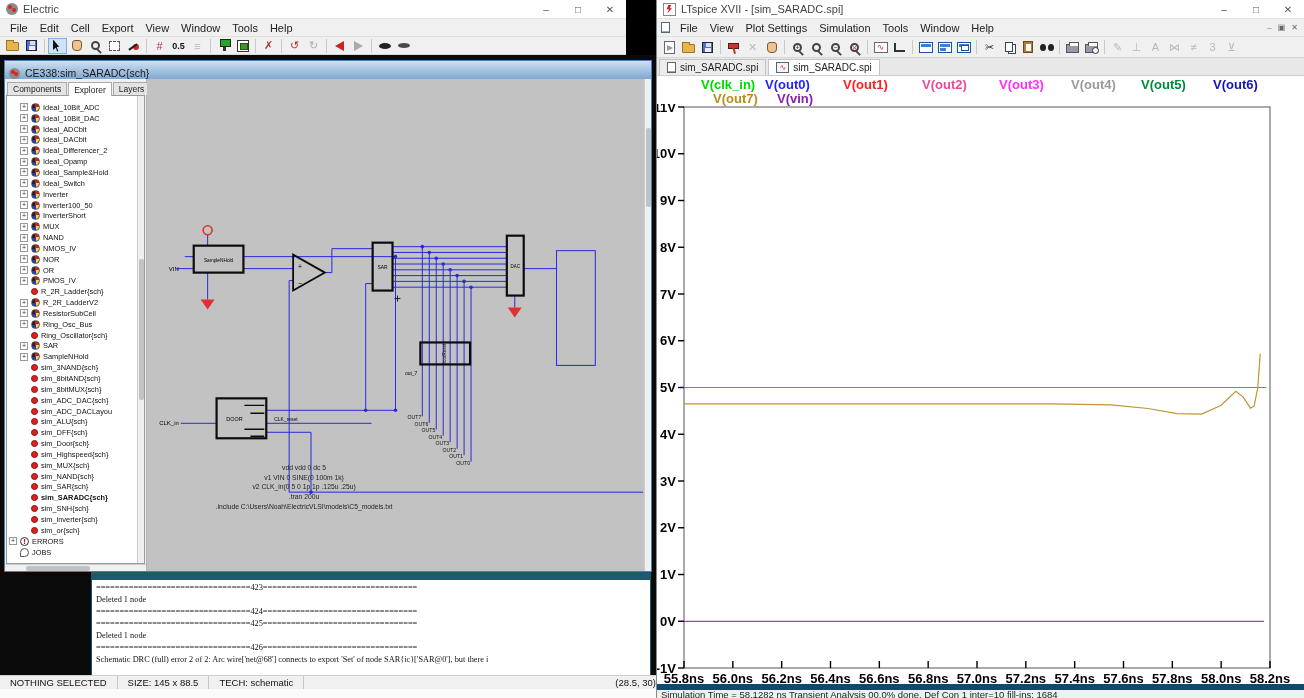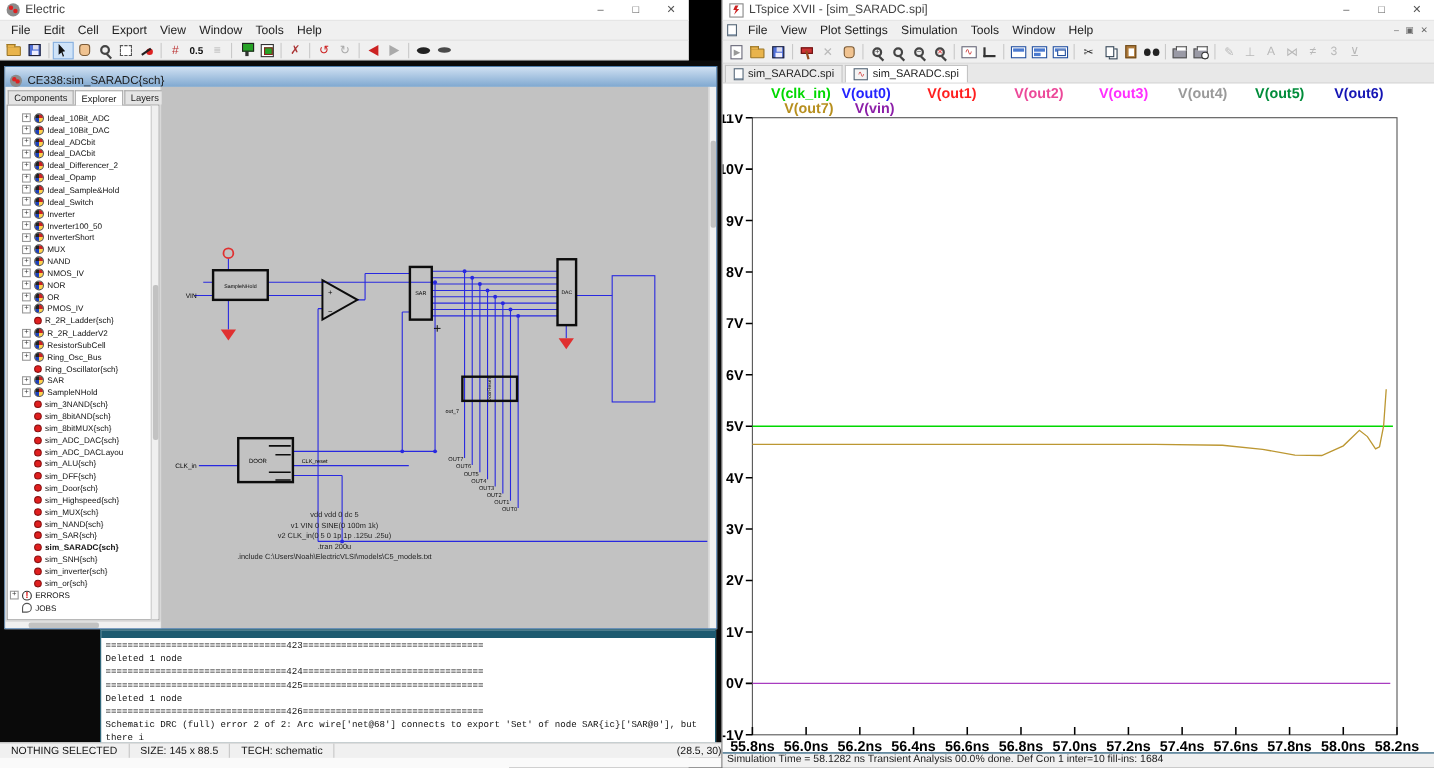--- a/index.html
+++ b/index.html
@@ -89,39 +89,39 @@
   .erricon{width:9px;height:9px;border-radius:50%;border:1.5px solid #333;color:#d00;font-size:8px;font-weight:bold;line-height:7px;text-align:center;flex:none}
   .jobicon{width:9px;height:9px;border:1.5px solid #555;border-radius:50% 50% 50% 0;flex:none}
   .vscr{width:7px;background:#f0f0f0;border-left:1px solid #ccc;position:relative;flex:none}
   .vscr .thumb{position:absolute;left:1px;width:5px;background:#c2c2c2;border-radius:2px}
   .hscr{height:7px;background:#f0f0f0;border-top:1px solid #ccc;position:relative}
   .hscr .thumb{position:absolute;top:1px;height:5px;background:#c2c2c2;border-radius:2px}
   #canvas{flex:1;background:#c2c2c2;min-width:0}
   #canvas svg{display:block;width:100%;height:100%}
   #el-messages{position:absolute;left:91px;top:517px;width:560px;height:104px;border:1px solid #1d5a70;display:flex;flex-direction:column;background:#fff}
   #el-msg-title{height:7px;background:#1d5a70}
-  #el-msg-body{flex:1;overflow:hidden;font-family:Liberation Mono, monospace;font-size:8.3px;line-height:12px;padding:2px 4px;color:#111}
+  #el-msg-body{flex:1;overflow:hidden;font-family:Liberation Serif, serif;font-size:8.3px;line-height:12px;padding:2px 4px;color:#111}
   #el-status{position:absolute;left:0;top:675px;width:656px;height:14px;background:#f0f0f0;border-top:1px solid #d0d0d0;display:flex;align-items:center;font-size:9.5px;color:#111}
   #el-status .seg{padding:0 10px;height:100%;display:flex;align-items:center;border-right:1px solid #c6c6c6}
   #el-status .coords{margin-left:auto;}
   #el-below{position:absolute;left:0;top:689px;width:656px;height:9px;background:#fafafa}
   
   #ltspice{left:656px;width:648px;border-left:1px solid #8a8a8a}
   #lt-menubar{display:flex;align-items:center}
   #lt-mdi-btns{margin-left:auto;display:flex;gap:6px;padding-right:6px;font-size:8px;color:#666}
   #lt-toolbar{height:22px}
   #lt-tabs{height:18px;background:#e8e8e8;display:flex;align-items:flex-end;padding-left:2px;gap:2px;border-bottom:1px solid #cfcfcf}
   .lttab{display:flex;align-items:center;gap:4px;padding:1px 7px;font-size:10px;border:1px solid #c4c4c4;border-bottom:none;background:#ececec;height:16px;color:#222}
   .lttab.active{background:#fff}
   .ti-doc{width:9px;height:11px;background:#fff;border:1px solid #567;box-shadow:inset 0 -2px 0 -1px #9ab,inset 0 -4px 0 -3px #9ab}
   .ti-wave{width:13px;height:11px;background:#f4f4f4;border:1px solid #567;color:#c33;font-size:8px;line-height:9px;text-align:center}
   #lt-plotpane{position:absolute;left:0;top:76px;width:648px;height:608px;background:#fff}
   #lt-legend{position:absolute;left:0;top:0;width:648px;height:28px}
   .leg{position:absolute;font-size:13px;font-weight:bold}
-  #lt-status{position:absolute;left:0;top:684px;width:648px;height:14px;background:#f0f0f0;border-top:1px solid #0c4a6e;display:flex;padding-left:4px;font-size:9.5px;color:#222}
+  #lt-status{position:absolute;left:0;top:684px;width:648px;height:14px;background:#f0f0f0;border-top:6px solid #0c4a6e;display:flex;align-items:center;padding-left:4px;font-size:9.5px;color:#222}
 </style>
 </head>
 <body>
 
 <div class="win" id="electric">
   <div class="titlebar">
     <span class="el-logo"></span>
     <span class="t">Electric</span>
     <div class="wbtns">
       <span class="wbtn">–</span>

